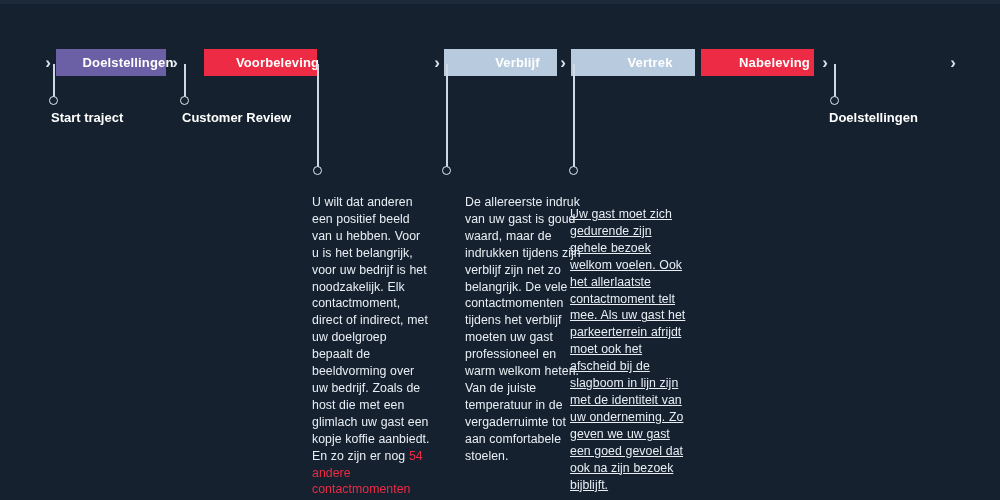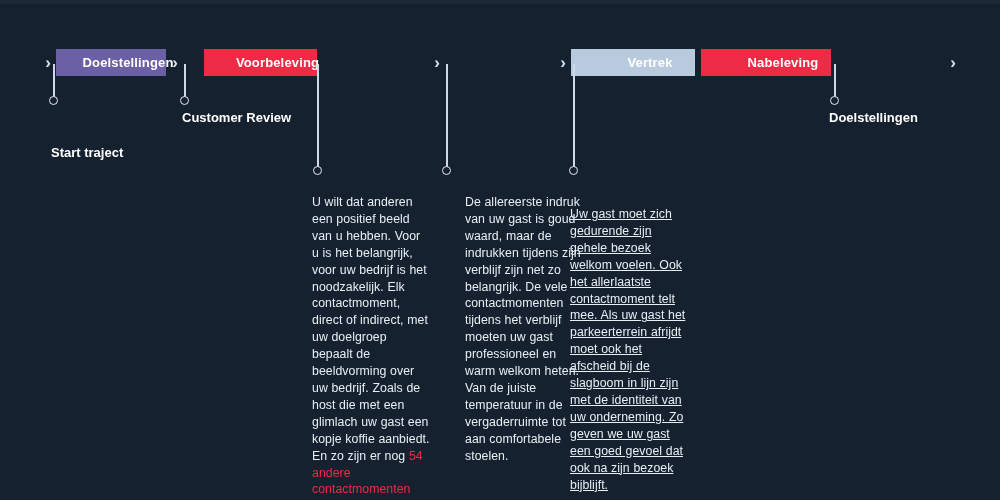--- a/index.html
+++ b/index.html
@@ -124,33 +124,36 @@
 
   <div class="stage-box purple" style="left:56px;  top:49px; width:110px;">
     <span class="stage-label">Doelstellingen</span>
   </div>
 
   <div class="stage-box red" style="left:184px; top:49px; width:113px;margin-left:20px;">
     <span class="stage-label">Voorbeleving</span>
   </div>
 
 
+  <div class="stage-box lblue" style="left:444px; top:49px; width:113px;">
+    <span class="stage-label">Verblijf</span>
+  </div>
 
   <div class="stage-box lblue" style="left:571px; top:49px; width:124px;">
     <span class="stage-label">Vertrek</span>
   </div>
 
-  <div class="stage-box red" style="left:701px; top:49px; width:130px;">
+  <div class="stage-box red" style="left:701px; top:49px; width:113px;">
     <span class="stage-label">Nabeleving</span>
   </div>
 
 
   <div class="conn-line" style="left:53px; top:64px; height:34px;"></div>
   <div class="conn-dot" style="left:49px; top:96px;"></div>
-  <div class="milestone-label" style="left:51px; top:111px;margin-top:35px;">Start traject</div>
+  <div class="milestone-label" style="left:51px; top:111px;">Start traject</div>
 
   <div class="conn-line" style="left:184px; top:64px; height:34px;"></div>
   <div class="conn-dot" style="left:180px; top:96px;"></div>
   <div class="milestone-label" style="left:182px; top:111px;">Customer Review</div>
 
   <div class="conn-line" style="left:834px; top:64px; height:34px;"></div>
   <div class="conn-dot" style="left:830px; top:96px;"></div>
   <div class="milestone-label" style="left:829px; top:111px;">Doelstellingen</div>
 
   <div class="conn-line" style="left:317px; top:64px; height:104px;"></div>

